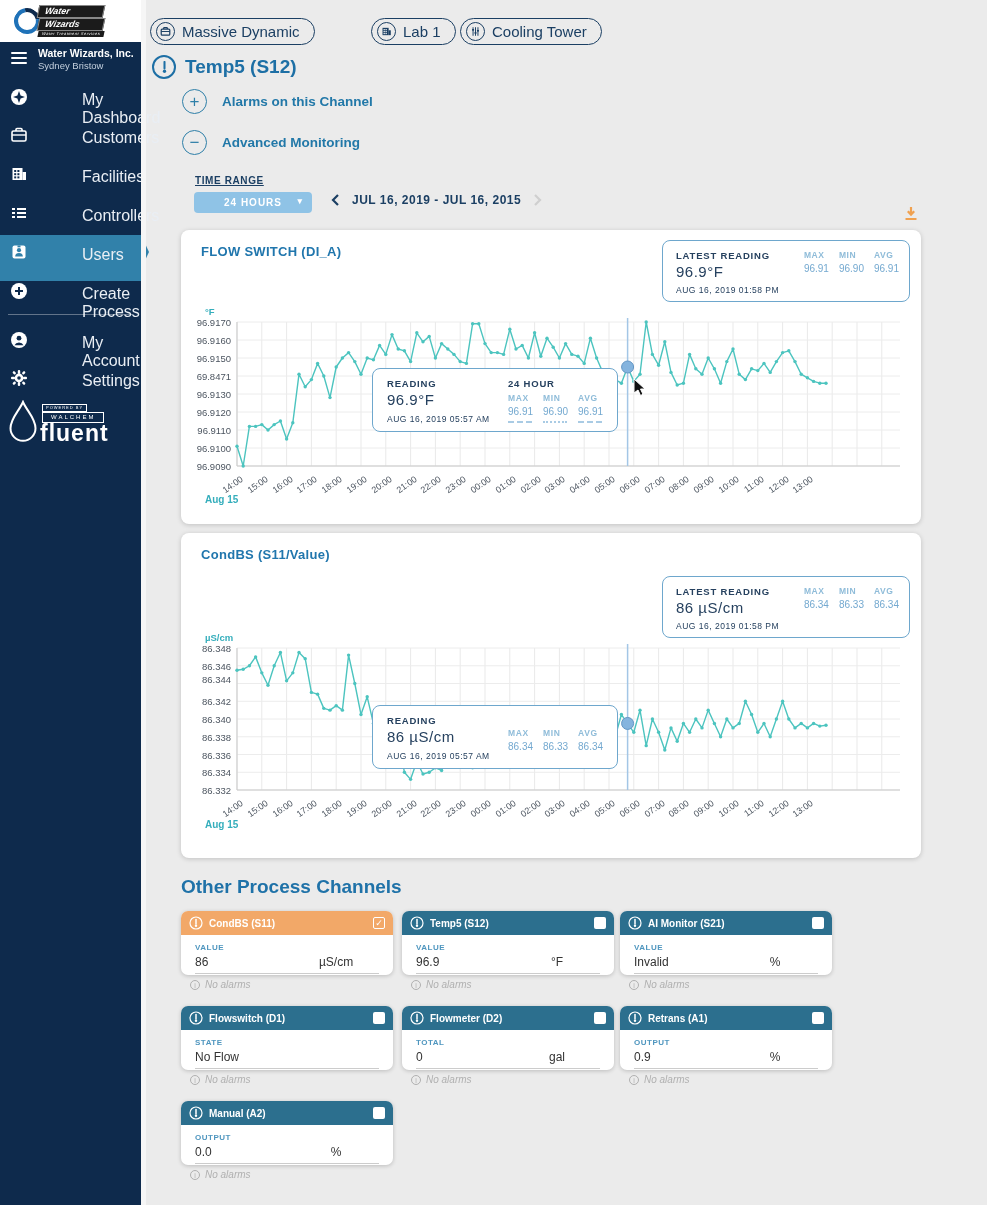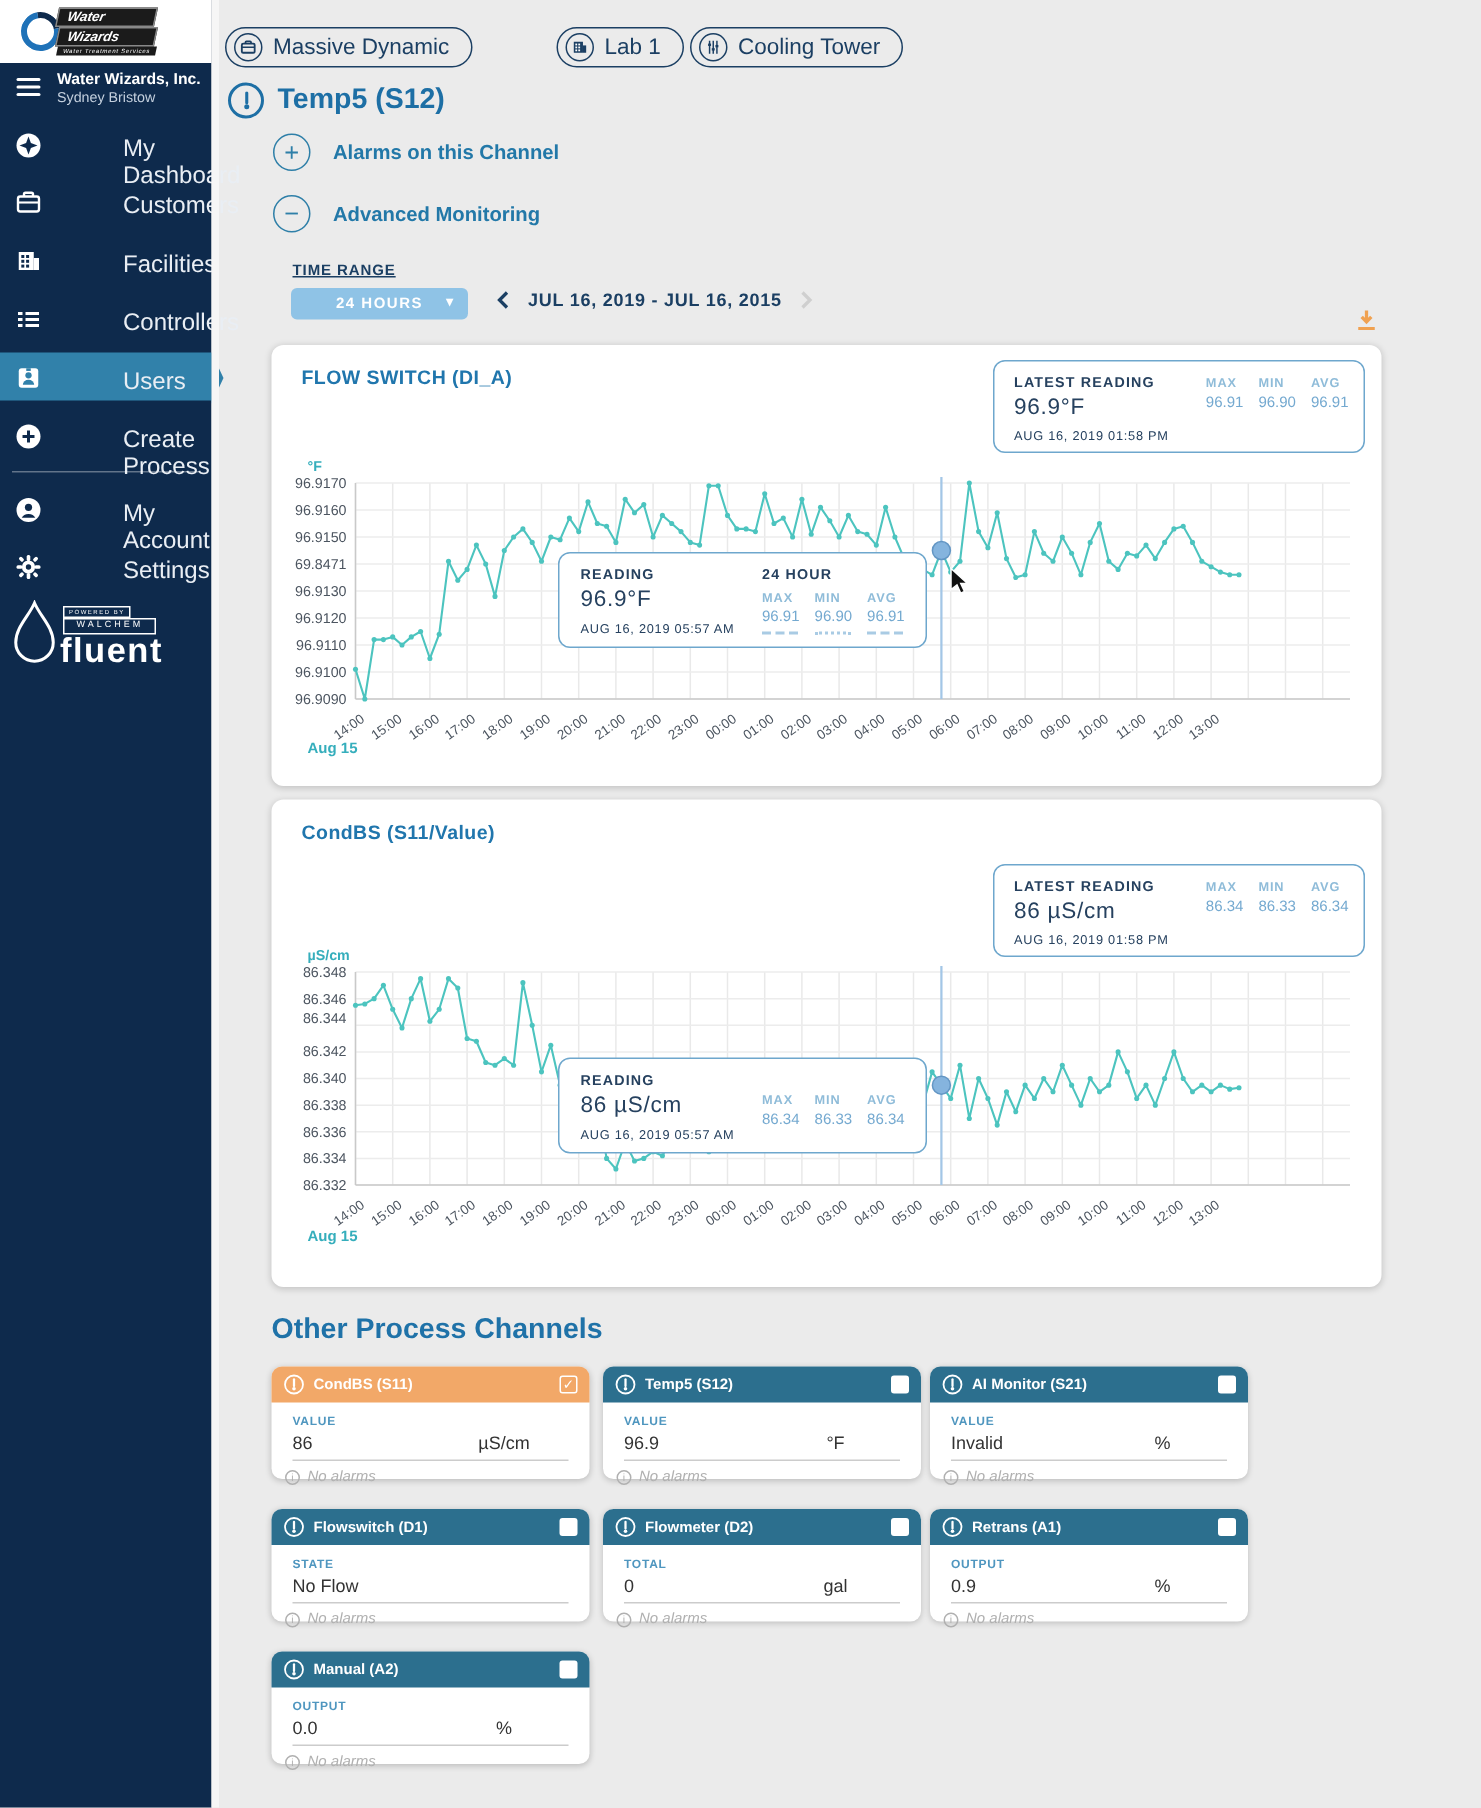--- a/index.html
+++ b/index.html
@@ -19,21 +19,21 @@
   .ww-r3 { background:#1b1b1b; color:#fff; font-size:4px; padding:0 4px; transform:skewX(-12deg);
     line-height:6px; letter-spacing:.5px; }
   #user-row { position:absolute; left:0; top:46px; width:141px; height:30px; }
   #burger { position:absolute; left:11px; top:6px; width:16px; height:12px; cursor:pointer; }
   #burger span { display:block; height:2px; background:#fff; margin-bottom:3px; border-radius:1px; }
   #company { position:absolute; left:38px; top:1px; color:#fff; font-size:10.5px; font-weight:bold; }
   #username { position:absolute; left:38px; top:14px; color:#c3cfdd; font-size:9.5px; }
   .nav-item { position:absolute; left:0; width:141px; height:36px; color:#e9eef4; cursor:pointer; }
   .nav-item .nico { position:absolute; left:10px; top:9px; width:18px; height:18px; }
   .nav-item .nlabel { position:absolute; left:40px; top:12px; font-size:16px;padding-left:42px; }
-  .nav-item.active { background:#3181aa; height:32px; }
+  .nav-item.active { background:#3181aa; height:46px; }
   .nav-item.active::after { content:""; position:absolute; right:-8px; top:0;
     border-top:17px solid transparent; border-bottom:17px solid transparent; border-left:8px solid #3181aa; }
   #nav-divider { position:absolute; left:8px; top:314px; width:125px; height:1px; background:rgba(255,255,255,.35); }
   #fluent { position:absolute; left:8px; top:398px; width:130px; height:52px; }
   #fluent svg { position:absolute; left:0; top:2px; }
   .fl-powered { position:absolute; left:34px; top:6px; color:#fff; font-size:4px; letter-spacing:1px;
     background:#0e2a4c; border:1px solid #fff; padding:0 3px; line-height:6px; }
   .fl-walchem { position:absolute; left:34px; top:14px; color:#fff; font-size:6px; letter-spacing:2px;
     border:1px solid #fff; padding:0 8px; line-height:9px; }
   .fl-name { position:absolute; left:32px; top:22px; color:#fff; font-size:23px; font-weight:bold; letter-spacing:1px; }
@@ -100,21 +100,21 @@
   .dash { display:block; width:24px; margin-top:4px; }
   .dash1 { border-top:2px dashed #a9cbe4; } .dash2 { border-top:2px dotted #a9cbe4; } .dash3 { border-top:2px dashed #a9cbe4; }
 
   .y-tick-label { position:absolute; width:48px; text-align:right; font-size:9.5px; color:#4c5560; }
   .x-tick-label { position:absolute; width:50px; text-align:right; font-size:9px; color:#4c5560;
     transform:rotate(-35deg); transform-origin:100% 0; }
 
   #cursor { position:absolute; left:452px; top:148px; z-index:9; }
 
   #opc-heading { position:absolute; left:35px; top:876px; color:#1f72a8; font-size:19px; font-weight:bold; }
-  .chan-card { position:absolute; width:212px; height:75px; border-radius:7px; background:#fff;
+  .chan-card { position:absolute; width:212px; height:64px; border-radius:7px; background:#fff;
     box-shadow:0 1px 4px rgba(0,0,0,.2); }
   .chan-head { position:absolute; left:0; top:0; width:212px; height:24px; border-radius:7px 7px 0 0;
     background:#2c6f8e; cursor:pointer; }
   .chan-head.orange { background:#f2a868; }
   .chan-ico { position:absolute; left:8px; top:5px; }
   .chan-name { position:absolute; left:28px; top:7px; color:#fff; font-size:10px; font-weight:bold; }
   .cbx { position:absolute; right:8px; top:6px; width:12px; height:12px; border-radius:2px; cursor:pointer; }
   .cbx.unchecked { background:#fff; }
   .cbx.checked { border:1.5px solid #fff; color:#fff; font-size:9px; line-height:10px; text-align:center; }
   .chan-field { position:absolute; left:14px; top:32px; font-size:8px; font-weight:bold; color:#4f96bf; letter-spacing:.5px; }

